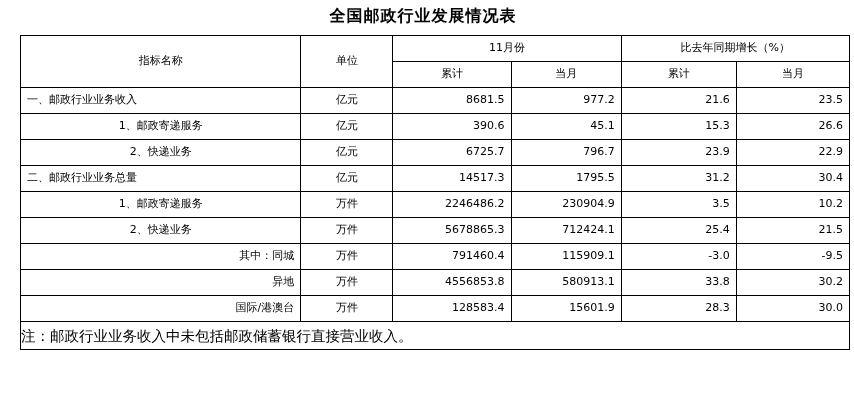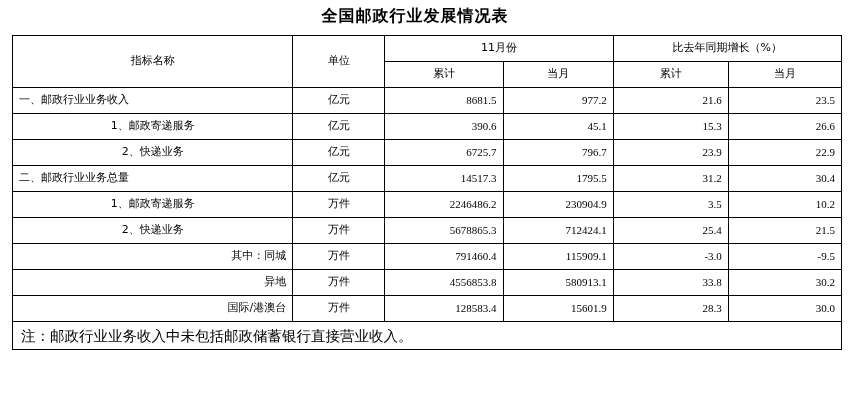--- a/index.html
+++ b/index.html
@@ -12,20 +12,21 @@
     background: #ffffff;
     font-family: "DejaVu Sans", "Liberation Sans", sans-serif;
     color: #000000;
     overflow: hidden;
   }
   .page {
     width: 830px;
     height: 400px;
     position: relative;
     box-sizing: border-box;
+    margin-left: 8px;
   }
   .title {
     text-align: center;
     font-size: 16px;
     font-weight: bold;
     letter-spacing: 1px;
     padding: 6px 0 8px 0;
     color: #000;
   }
   .table-wrap {
@@ -46,41 +47,40 @@
     box-sizing: border-box;
     font-weight: normal;
     line-height: 1.15;
   }
   th.h-center, td.c {
     text-align: center;
   }
   td.r {
     text-align: right;
     padding-right: 8px;
-    font-family: Liberation Serif, serif;
   }
   .col-name   { width: 280px; }
   .col-unit   { width: 92px; }
   .col-cum1   { width: 118px; }
   .col-mon1   { width: 110px; }
   .col-cum2   { width: 115px; }
   .col-mon2   { width: 113px; }
 
   .lvl1 { padding-left: 38px; text-align: left; }
   .lvl2 { padding-left: 60px; text-align: center; }
   .lvl3 { padding-left: 76px; text-align: right; }
   .lvl4 { padding-left: 104px; text-align: right; }
 
   .note {
     border: 1px solid #000000;
     border-top: none;
     width: 830px;
     box-sizing: border-box;
     font-size: 14.5px;
-    padding: 4px 6px 4px 8px;
+    padding: 4px 6px 4px 0;
     height: 28px;
     line-height: 20px;
   }
   .nowrap { white-space: nowrap; }
 </style>
 </head>
 <body>
 
 <div class="page">
 

